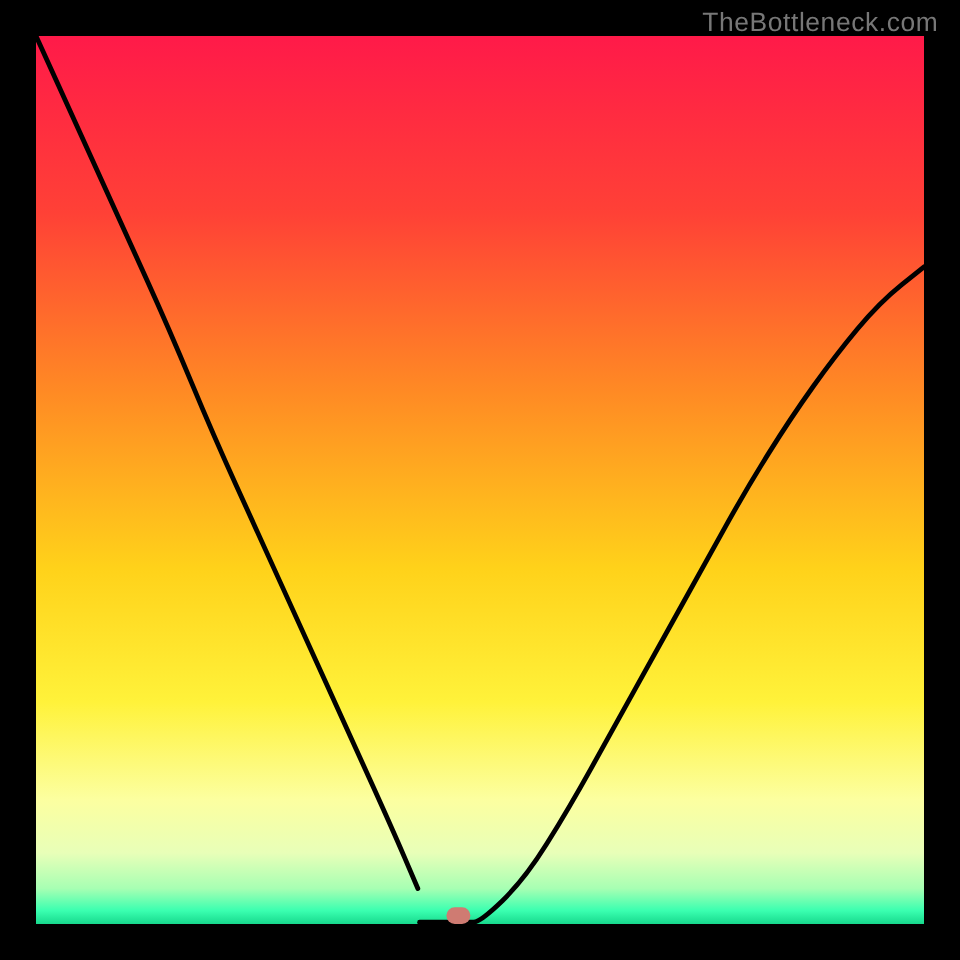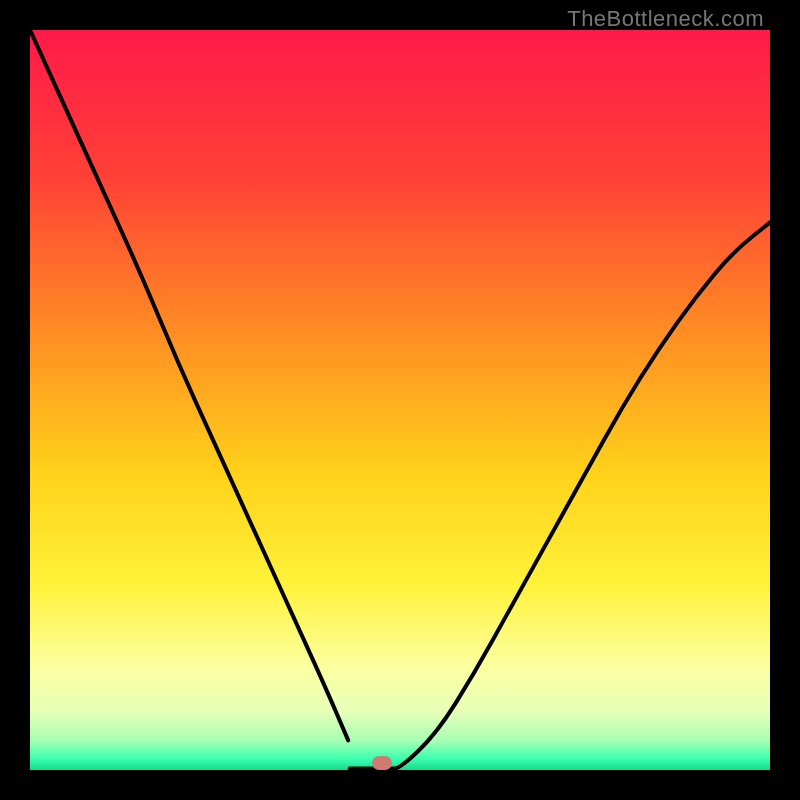--- a/index.html
+++ b/index.html
@@ -27,21 +27,21 @@
   .gradient-bg {
     position: absolute;
     left: 0;
     top: 0;
     width: 100%;
     height: 100%;
   }
   .watermark {
     position: absolute;
     top: 6px;
-    right: 36px;
+    right: 18px;
     color: #777;
     font-family: Arial, Helvetica, sans-serif;
     font-size: 22px;
     letter-spacing: 0.5px;
   }
   .curve-svg {
     position: absolute;
     left: 0;
     top: 0;
   }

